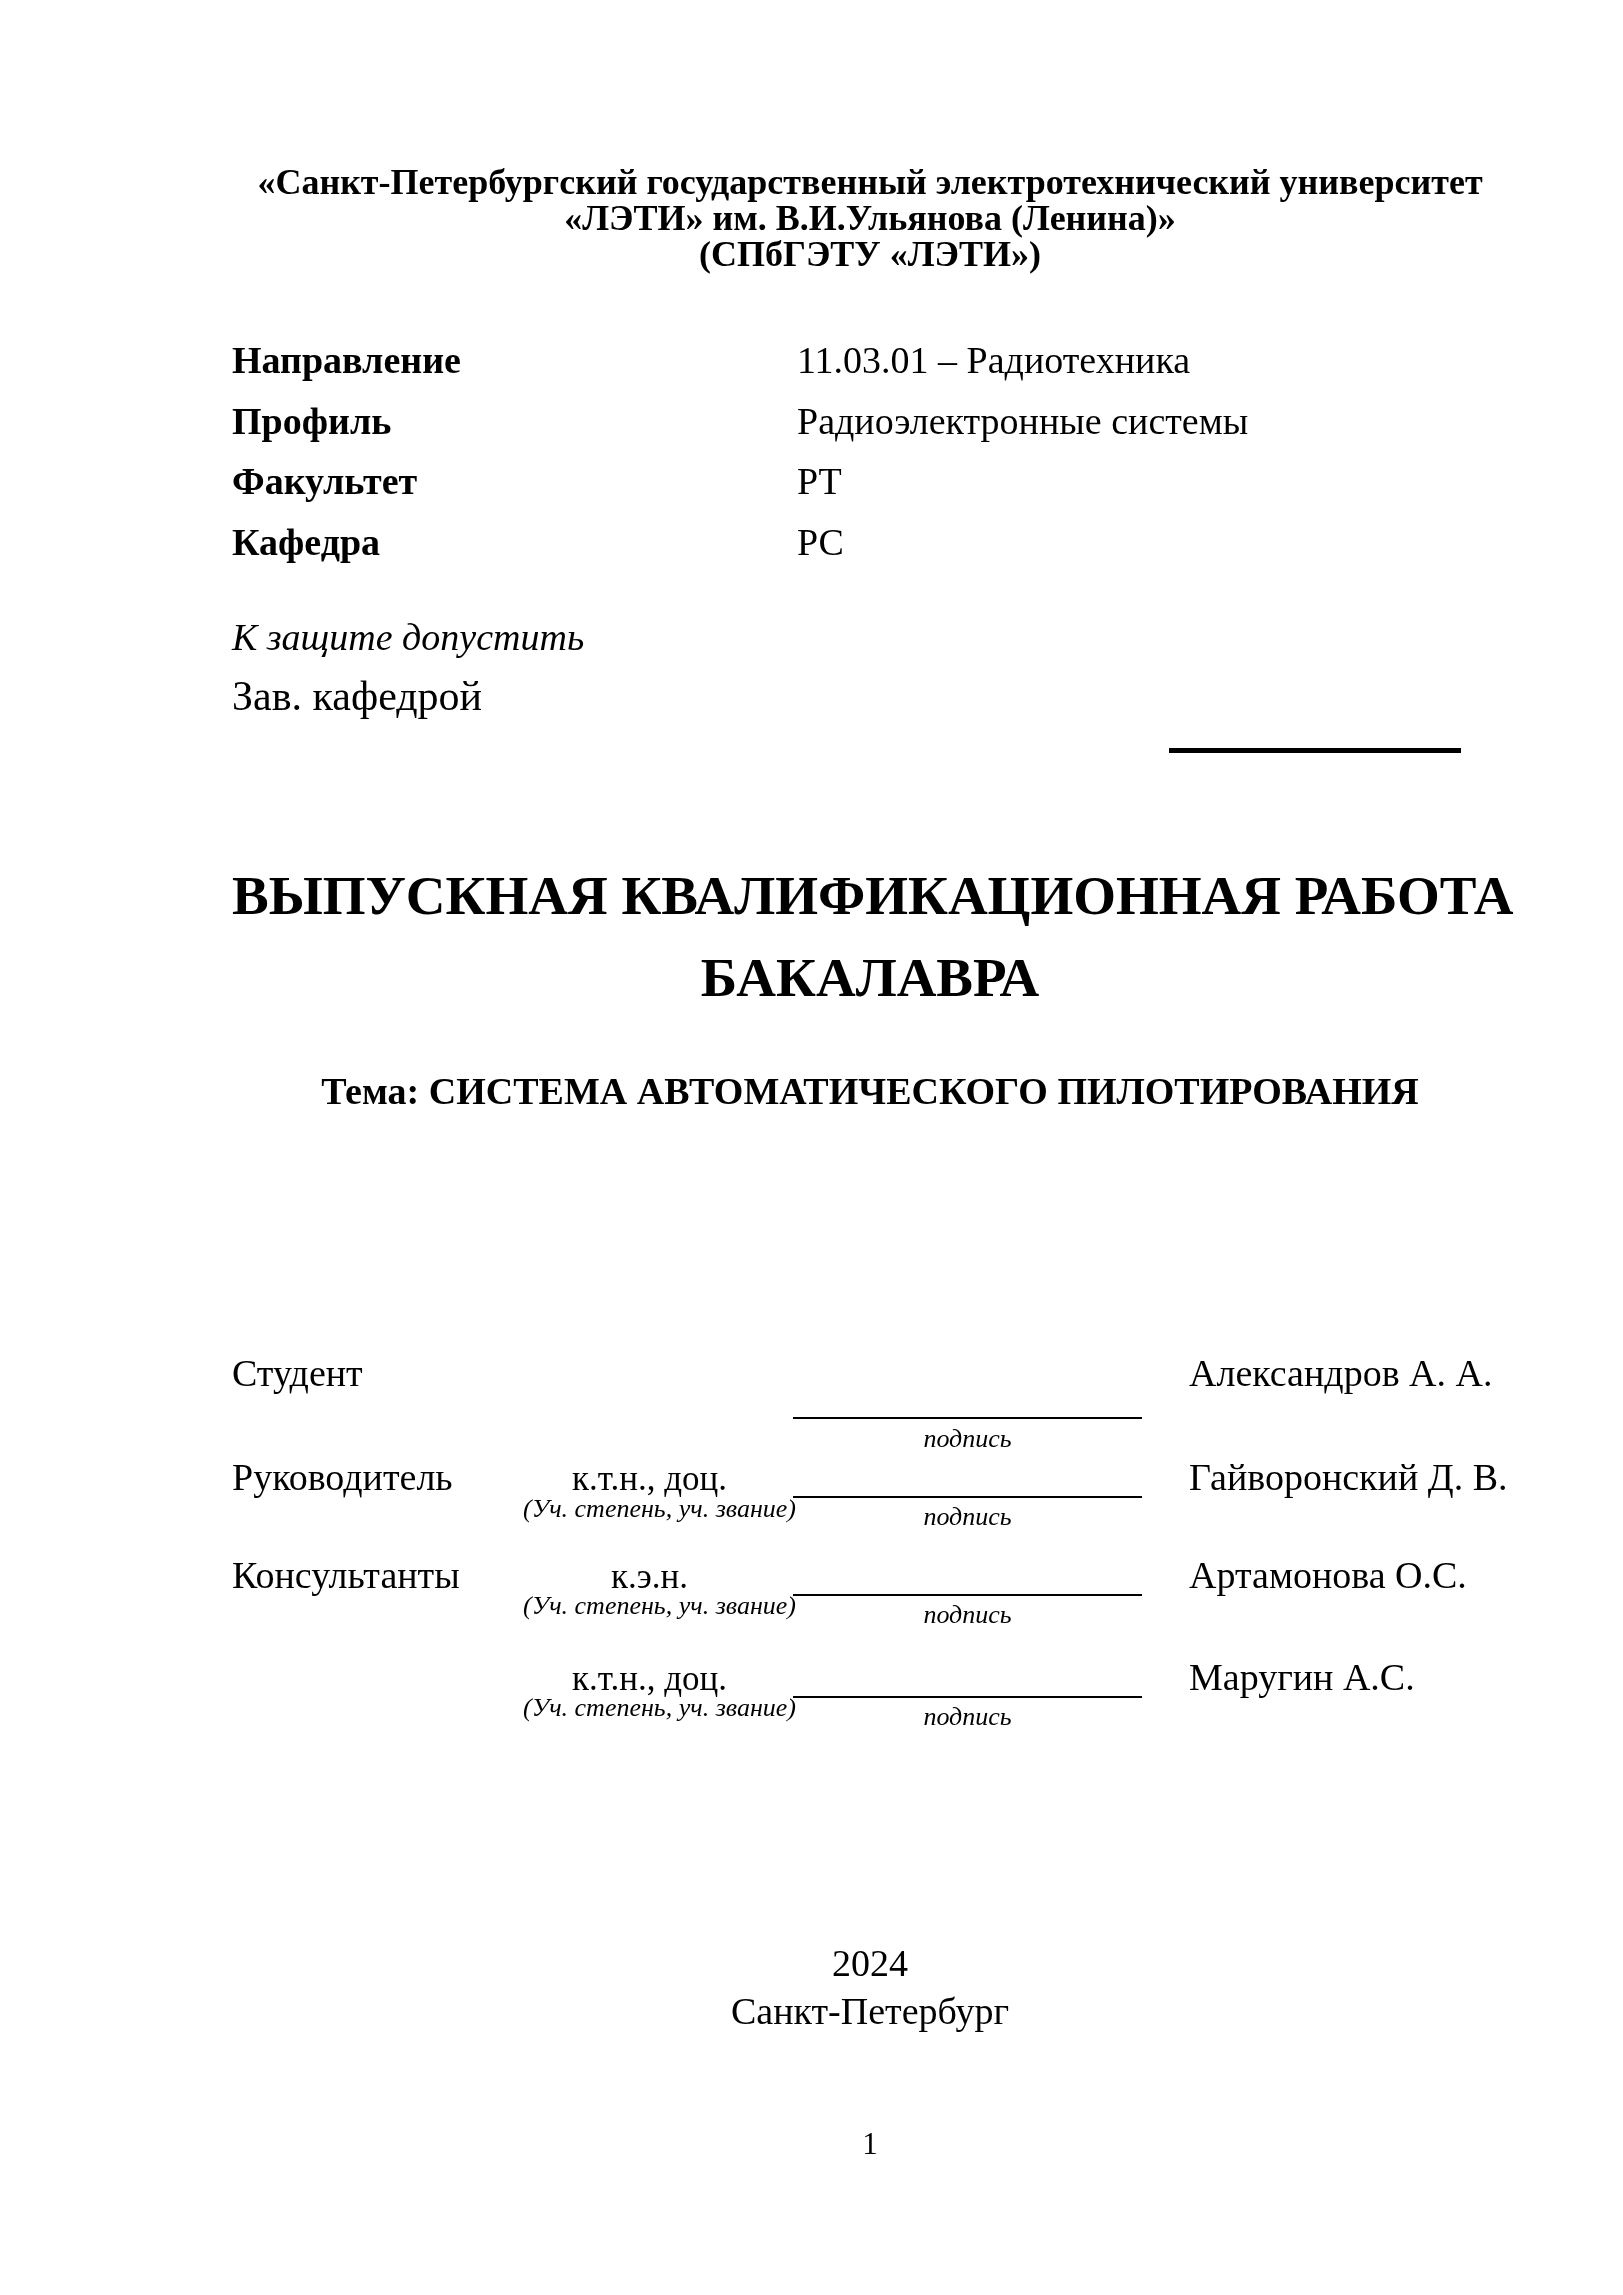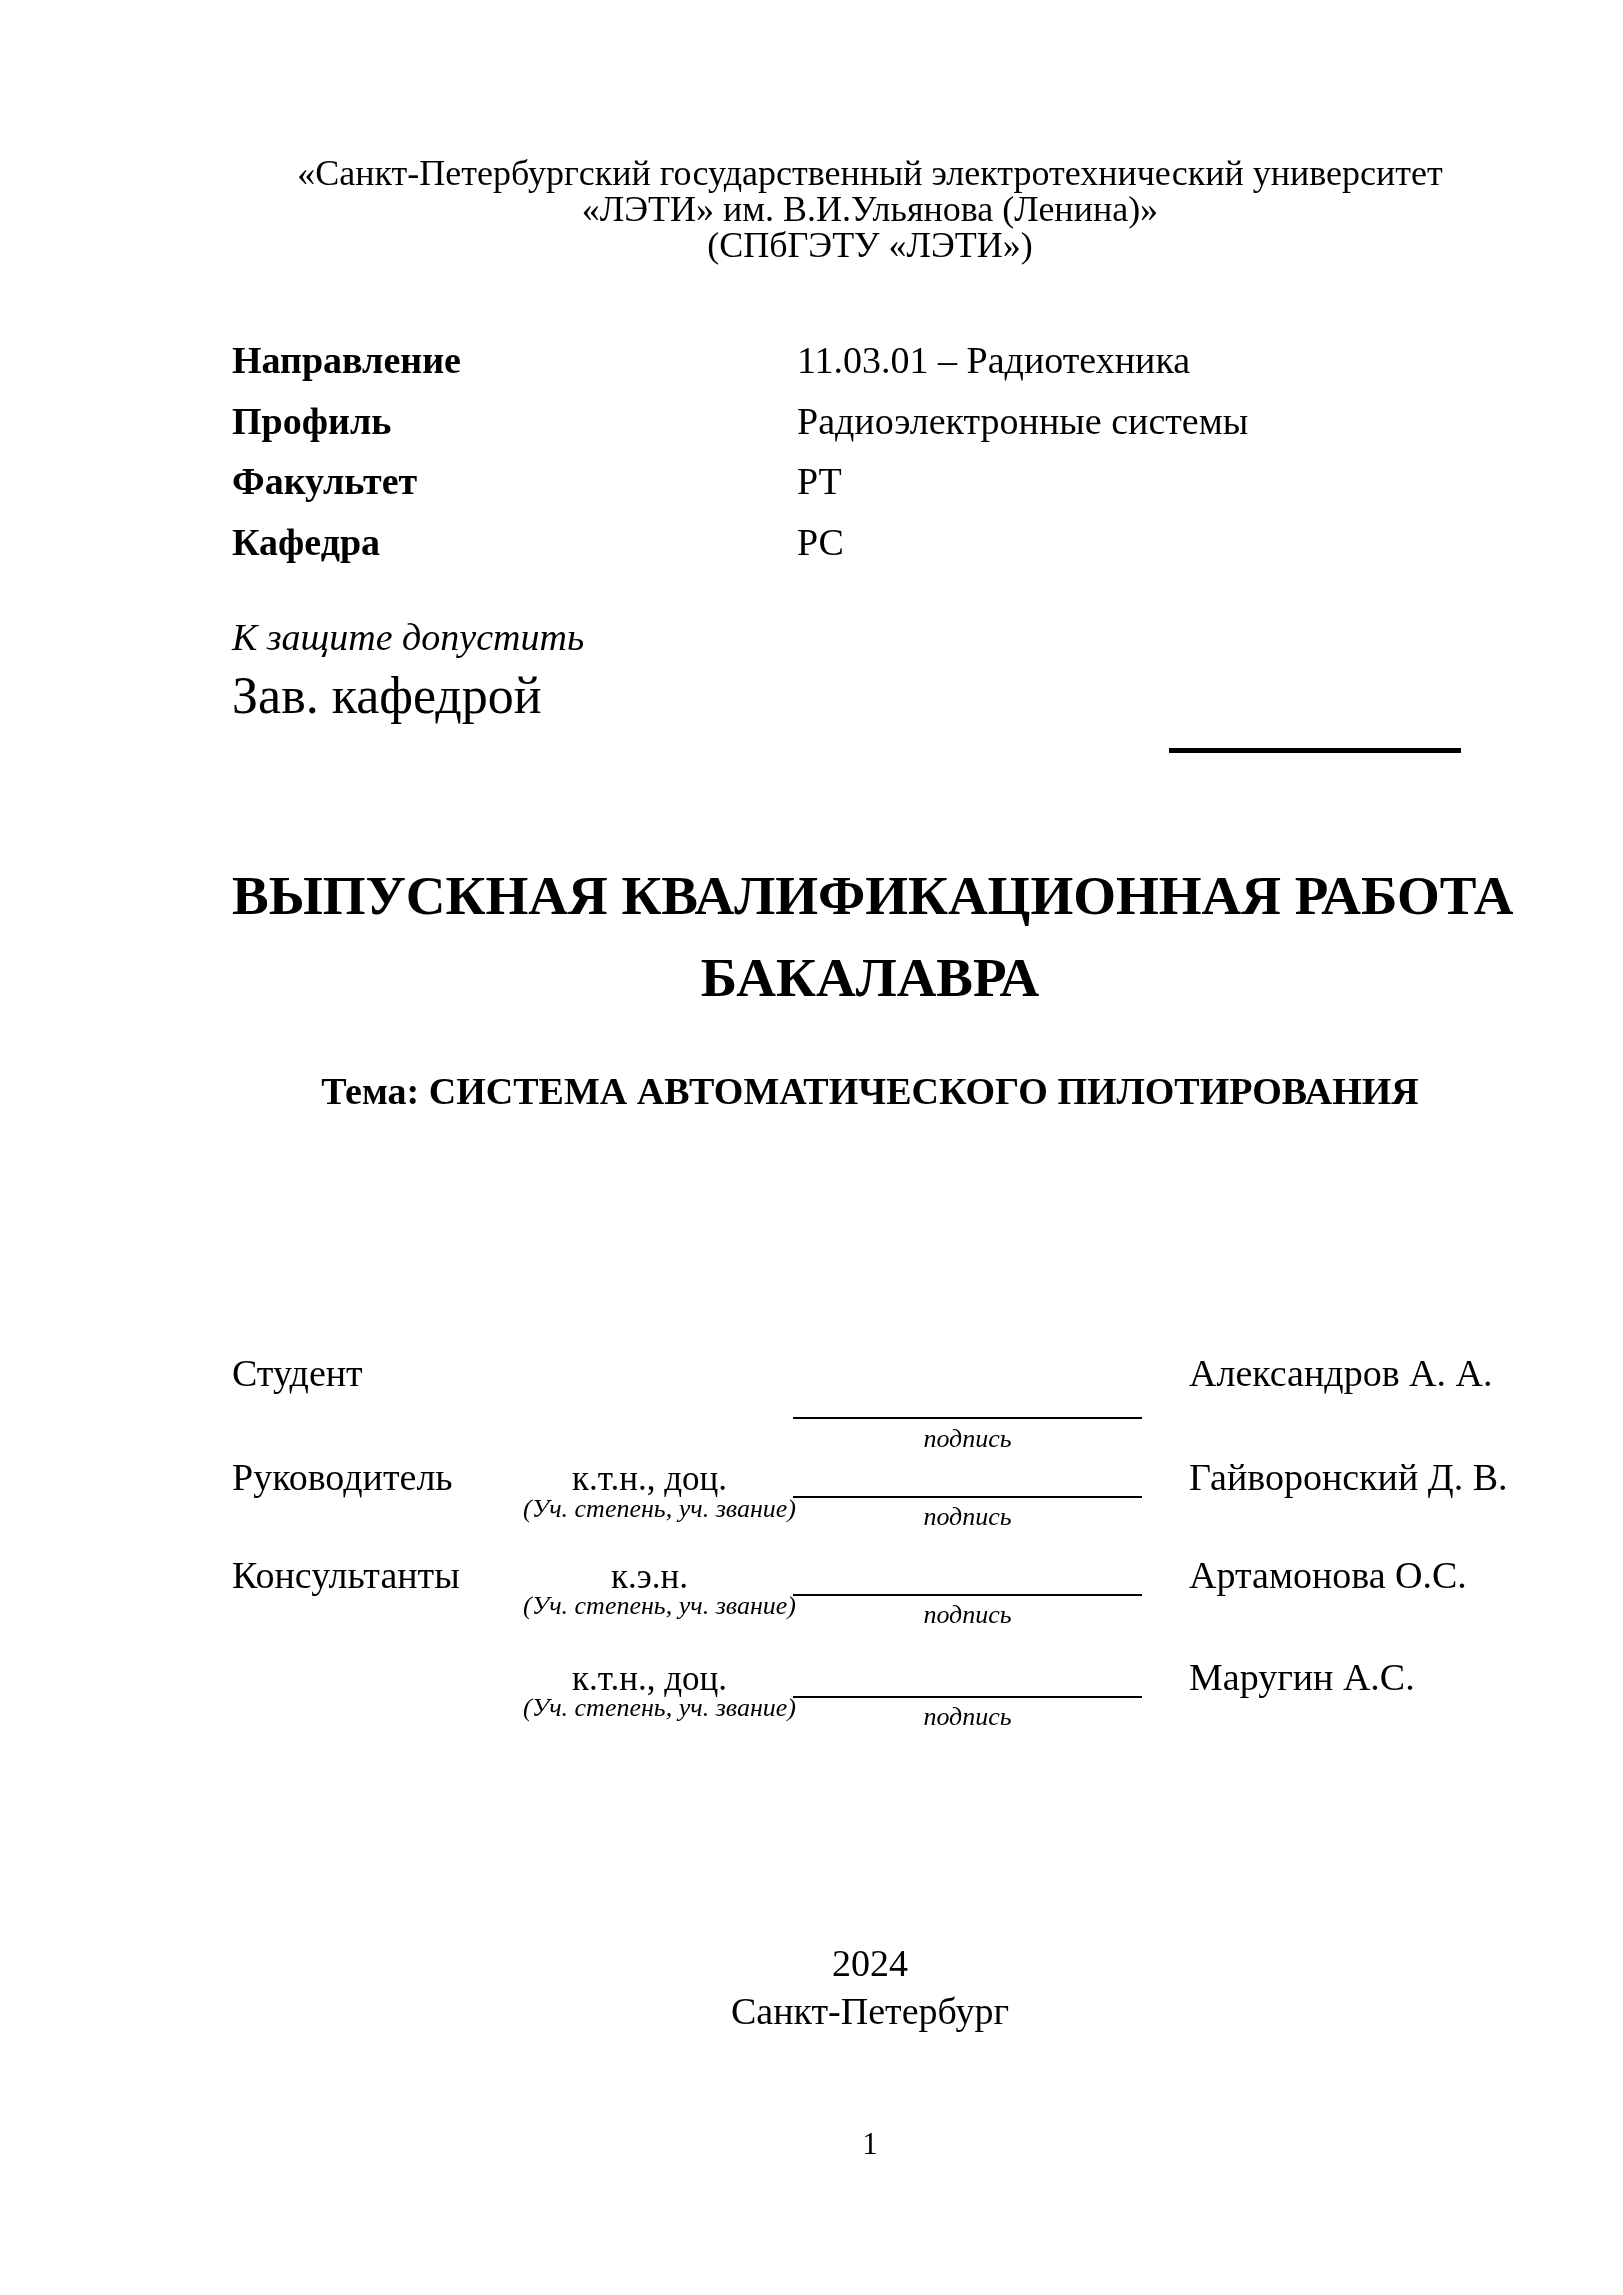--- a/index.html
+++ b/index.html
@@ -16,24 +16,24 @@
     color: #000000;
     overflow: hidden;
   }
   .abs { position: absolute; }
   .centered {
     left: 232px;
     width: 1276px;
     text-align: center;
   }
   .header-block {
-    top: 155px;
+    top: 164px;
     font-size: 36px;
     line-height: 36px;
-    font-weight: normal;
+    font-weight: bold;
   }
   .field-label {
     left: 232px;
     font-size: 38px;
     line-height: 44px;
     font-weight: bold;
     white-space: nowrap;
   }
   .field-value {
     left: 797px;
@@ -46,21 +46,21 @@
     top: 615px;
     font-size: 38px;
     line-height: 44px;
     font-style: italic;
     white-space: nowrap;
     text-align: right;
   }
   .admission-line2 {
     left: 232px;
     top: 674px;
-    font-size: 52px;
+    font-size: 42px;
     line-height: 44px;
     white-space: nowrap;
   }
   .head-sign-line {
     left: 1169px;
     top: 748px;
     width: 292px;
     height: 4.7px;
     background: #000000;
   }

